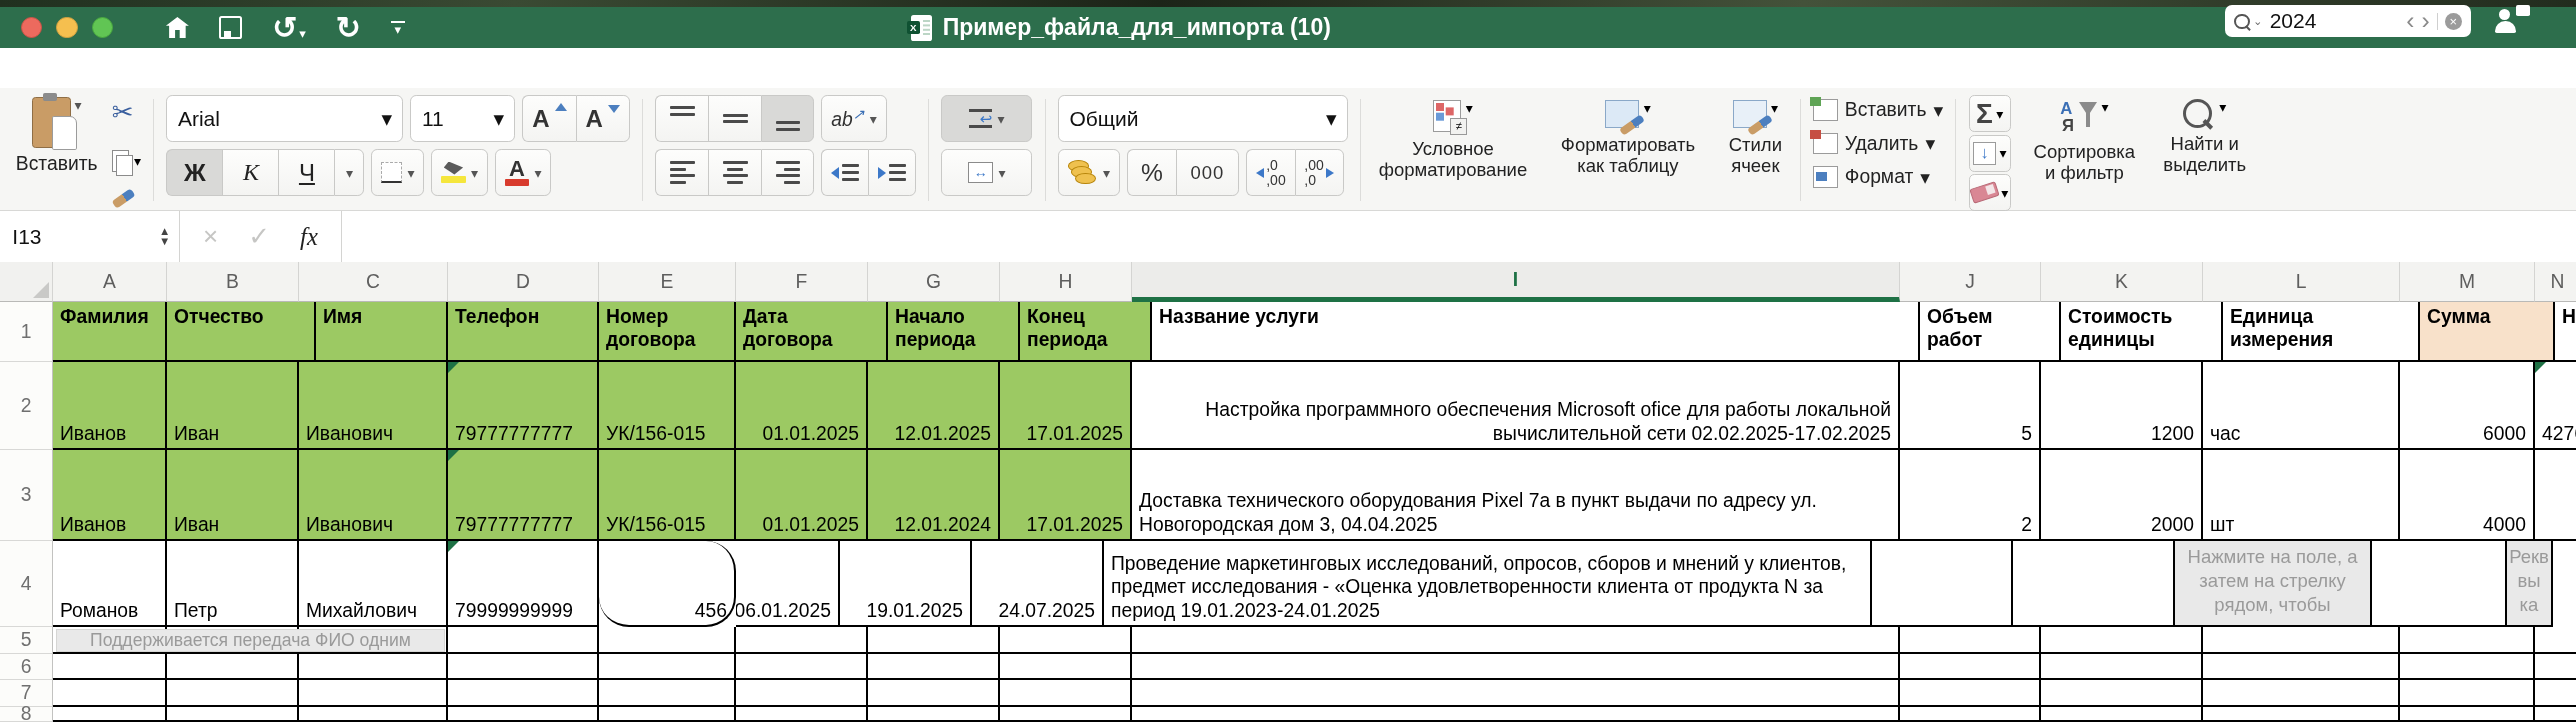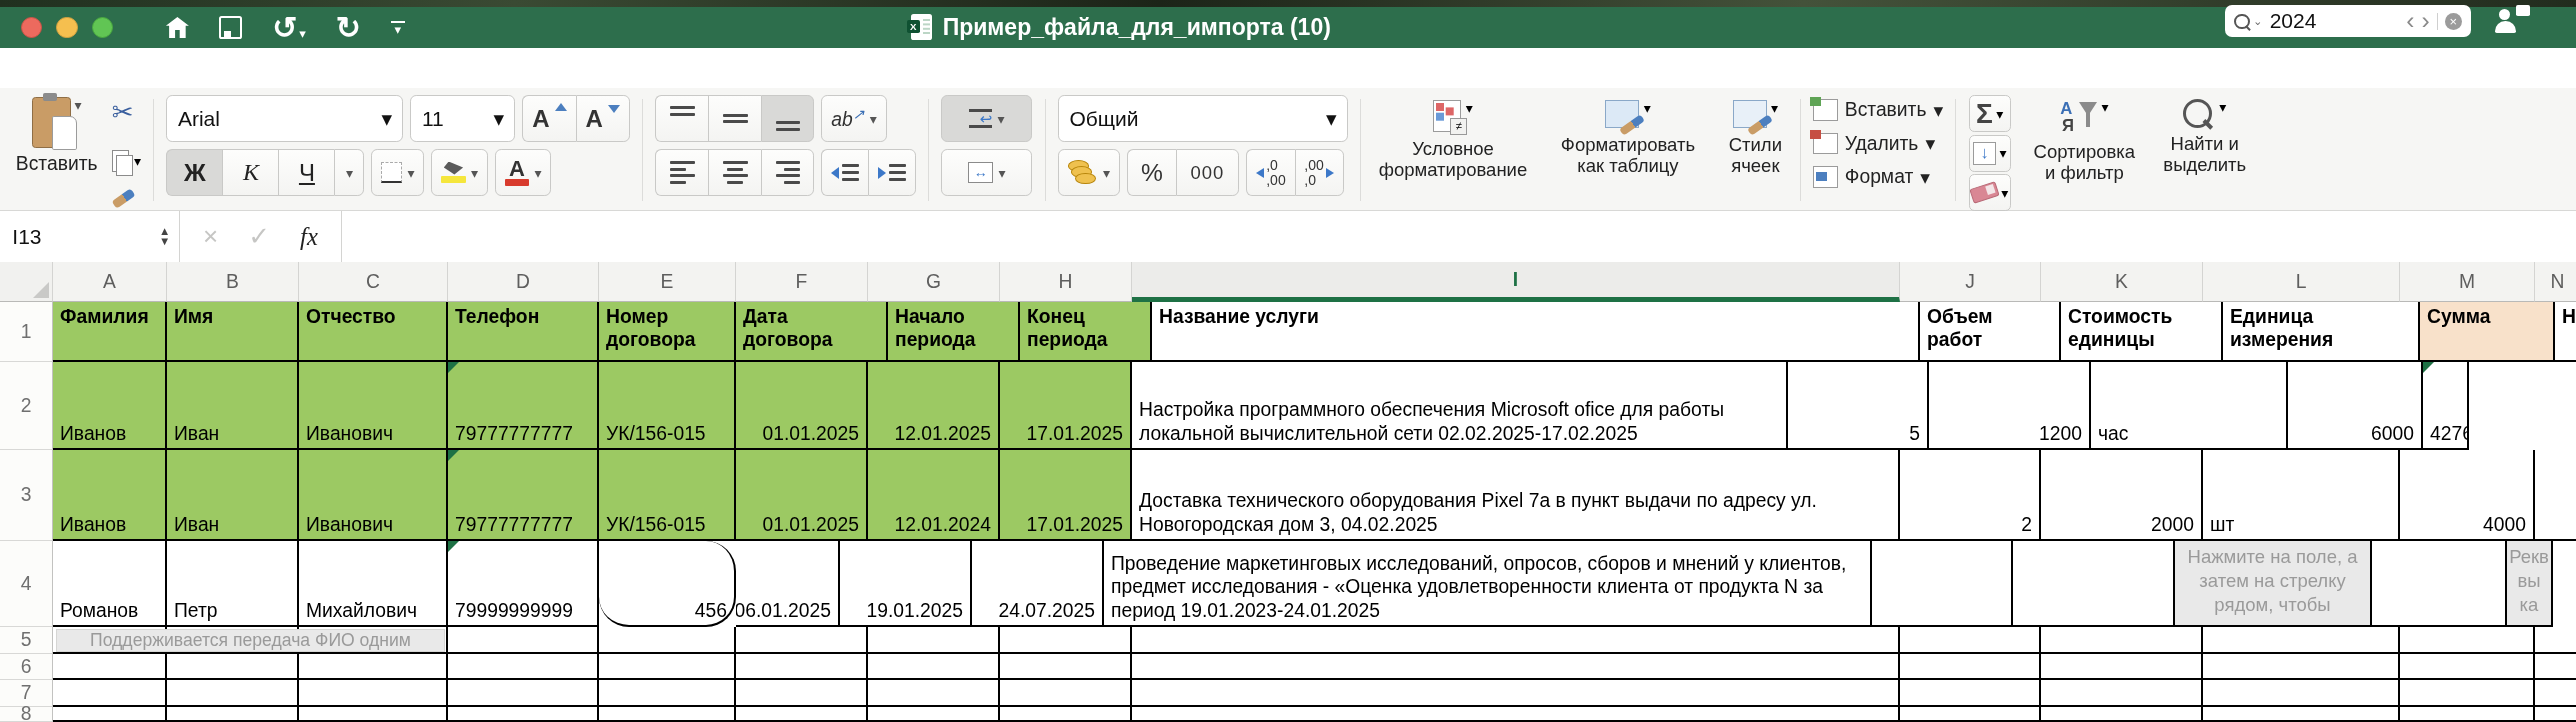--- a/index.html
+++ b/index.html
@@ -16,21 +16,21 @@
   .tl.g{background:#61C554;border:0.9px solid #4aa93f}
   .qat{display:flex;align-items:center;gap:30px;margin-left:53px;color:#fff}
   .ihome{width:23px;height:21px;background:#fff;clip-path:polygon(50% 0,100% 42%,86% 42%,86% 100%,60% 100%,60% 62%,40% 62%,40% 100%,14% 100%,14% 42%,0 42%)}
   .isave{width:19.3px;height:19.3px;border:2.6px solid #fff;border-radius:2.6px;position:relative}
   .isave::after{content:'';position:absolute;bottom:-0.9px;left:3.5px;width:7px;height:7px;background:#fff}
   .uglyph{font-size:30px;line-height:26px;font-weight:700}
   .mini-caret{font-size:13px;margin-left:1.8px}
   .icust{display:flex;flex-direction:column;align-items:center;line-height:8.8px;font-size:13px}
   .icust b{display:block;width:14px;height:2.6px;background:#fff;margin-bottom:2.6px}
   .title-wrap{position:absolute;left:0;right:0;top:7px;height:41px;display:flex;align-items:center;justify-content:center;pointer-events:none}
-  .title-inner{display:flex;align-items:flex-start;gap:10.5px;transform:translateX(-167px)}
+  .title-inner{display:flex;align-items:center;gap:10.5px;transform:translateX(-167px)}
   .xldoc{width:21px;height:26px;background:#fff;border-radius:2.6px;position:relative}
   .xldoc::before{content:'X';position:absolute;left:-4.4px;top:6.2px;width:13px;height:13px;background:#0f5132;color:#fff;font-size:9.7px;font-weight:700;display:flex;align-items:center;justify-content:center;border-radius:1.8px}
   .xldoc::after{content:'';position:absolute;right:2.6px;top:5.3px;width:7px;height:1.8px;background:#bcd6c6;box-shadow:0 4.4px 0 #bcd6c6,0 8.8px 0 #bcd6c6,0 13px 0 #bcd6c6}
   .doc-title{color:#fff;font-size:23px;font-weight:700}
   .search-pill{position:absolute;right:105px;top:5.3px;width:228px;height:32px;background:#fff;border-radius:7px;display:flex;align-items:center;padding:0 8.8px;gap:7px}
   .imag{width:11.4px;height:11.4px;border:2.2px solid #555;border-radius:50%;position:relative;flex:none}
   .imag::after{content:'';position:absolute;width:2.2px;height:6.2px;background:#555;transform:rotate(-45deg);left:10.5px;top:9.7px}
   .sdrop{font-size:11.4px;color:#666;margin-left:-3.5px}
   .search-text{font-size:21px;color:#111;flex:1}
   .nav-ch{color:#8a8a8a;font-size:24.6px;line-height:24.6px}
@@ -558,25 +558,25 @@
         <div class="lcell" style="width: 162px;">K</div>
         <div class="lcell" style="width: 197px;">L</div>
         <div class="lcell" style="width: 135px;">M</div>
         <div class="lcell" style="width: 46px;">N</div>
       </div>
       <div class="grow rtop" style="height: 60px;">
         <div class="rnum">1</div>
         <div class="cell green b" style="width: 114px;">
           <span>Фамилия</span>
         </div>
+        <div class="cell green b" style="width: 149px;">
+          <span>Отчество</span>
+        </div>
         <div class="cell green b" style="width: 132px;">
           <span>Имя</span>
-        </div>
-        <div class="cell green b" style="width: 149px;">
-          <span>Отчество</span>
         </div>
         <div class="cell green b" style="width: 151px;">
           <span>Телефон</span>
         </div>
         <div class="cell green b" style="width: 137px;">
           <span>Номер договора</span>
         </div>
         <div class="cell green b" style="width: 152px;">
           <span>Дата договора</span>
         </div>
@@ -624,21 +624,21 @@
         </div>
         <div class="cell green r" style="width: 132px;">
           <span>01.01.2025</span>
         </div>
         <div class="cell green r" style="width: 132px;">
           <span>12.01.2025</span>
         </div>
         <div class="cell green r" style="width: 132px;">
           <span>17.01.2025</span>
         </div>
-        <div class="cell wrap" style="width: 656px;">
+        <div class="cell wrap" style="width: 768px; text-align: right;">
           <span>Настройка программного обеспечения Microsoft ofice для работы локальной вычислительной сети 02.02.2025-17.02.2025</span>
         </div>
         <div class="cell r" style="width: 141px;">
           <span>5</span>
         </div>
         <div class="cell r" style="width: 162px;">
           <span>1200</span>
         </div>
         <div class="cell" style="width: 197px;">
           <span>час</span>
@@ -670,21 +670,21 @@
         <div class="cell green r" style="width: 132px;">
           <span>01.01.2025</span>
         </div>
         <div class="cell green r" style="width: 132px;">
           <span>12.01.2024</span>
         </div>
         <div class="cell green r" style="width: 132px;">
           <span>17.01.2025</span>
         </div>
         <div class="cell wrap" style="width: 768px;">
-          <span>Доставка технического оборудования Pixel 7a в пункт выдачи по адресу ул. Новогородская дом 3, 04.02.2025</span>
+          <span>Доставка технического оборудования Pixel 7a в пункт выдачи по адресу ул. Новогородская дом 3, 04.04.2025</span>
         </div>
         <div class="cell r" style="width: 141px;">
           <span>2</span>
         </div>
         <div class="cell r" style="width: 162px;">
           <span>2000</span>
         </div>
         <div class="cell" style="width: 197px;">
           <span>шт</span>
         </div>

